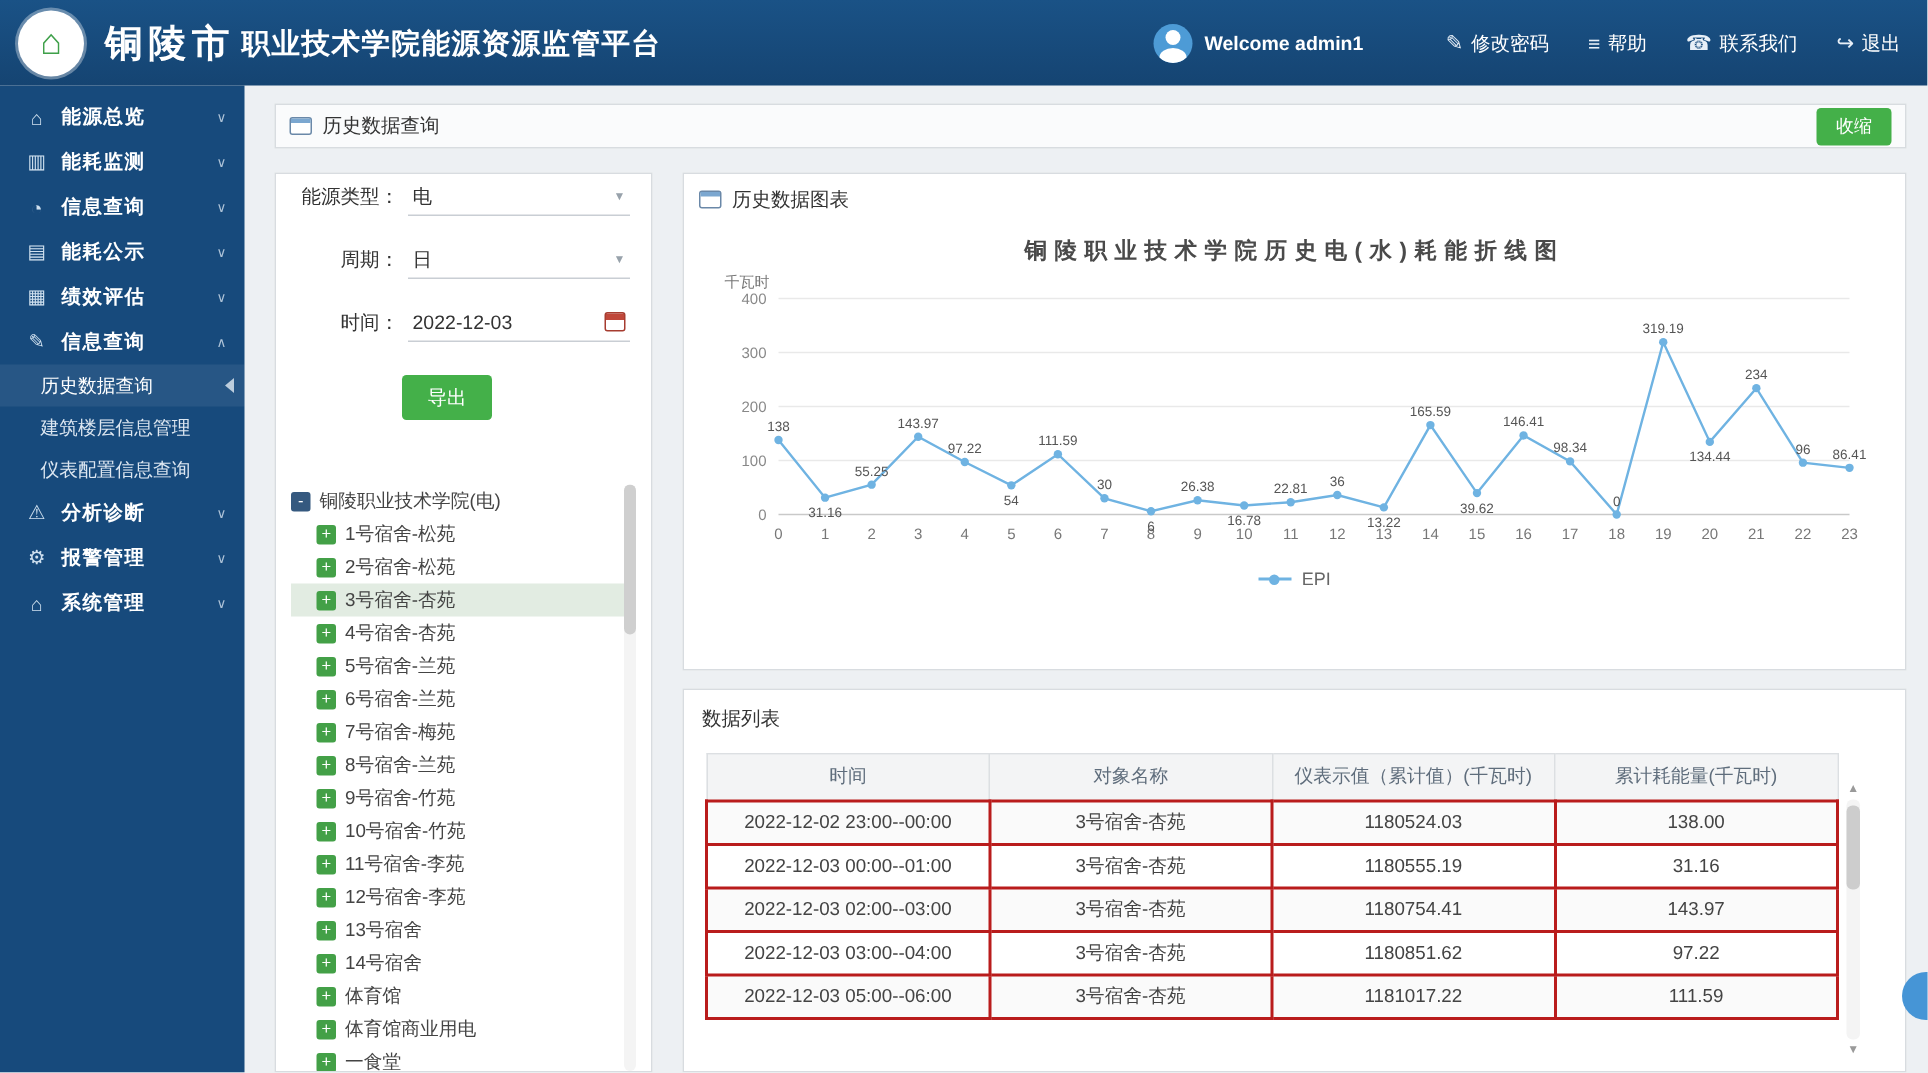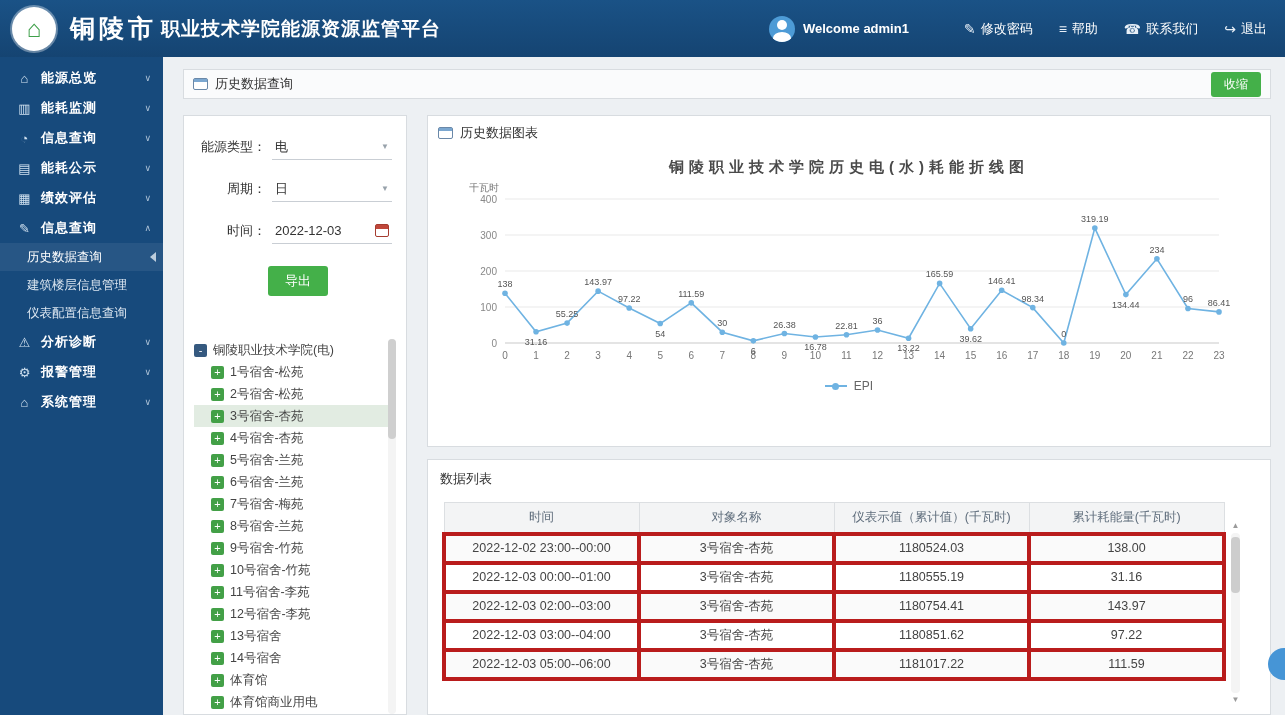--- a/index.html
+++ b/index.html
@@ -34,21 +34,21 @@
   
   .content{position:absolute;left:163px;top:57px;right:0;bottom:0;padding:12px 14px 0 20px;overflow:hidden;}
   .main-head{height:30px;background:#fafbfc;border:1px solid #d8dce0;display:flex;align-items:center;padding:0 9px;}
   .win-icon{width:15px;height:12px;border:1px solid #6a88a8;border-radius:2px;position:relative;background:#fff;flex:none;}
   .win-icon::before{content:"";position:absolute;left:0;top:0;right:0;height:3px;background:#7ba7d0;}
   .main-head .t{font-size:13px;color:#333;margin-left:7px;}
   .btn-green{margin-left:auto;background:#44b049;color:#fff;border:none;font-size:12px;padding:4px 13px;border-radius:3px;cursor:pointer;font-family:inherit;}
   .cols{display:flex;gap:20px;margin-top:16px;height:calc(100% - 46px);}
 
   
-  .left-card{width:224px;flex:none;background:#fff;border:1px solid #d8dce0;padding:18px 10px 0 10px;display:flex;flex-direction:column;}
+  .left-card{width:252px;flex:none;background:#fff;border:1px solid #d8dce0;padding:2px 10px 0 10px;display:flex;flex-direction:column;}
   .form-row{display:flex;align-items:center;margin:0 4px 16px 4px;height:26px;}
   .fl{width:68px;font-size:13px;color:#333;text-align:right;margin-right:6px;flex:none;}
   .field{flex:1;border-bottom:1px solid #c9ced4;display:flex;align-items:center;height:26px;font-size:13px;color:#333;padding:0 3px;cursor:pointer;}
   .field .val{flex:1;}
   .field .arr{font-size:8px;color:#98a2ab;}
   .cal-icon{width:14px;height:13px;border:1px solid #a63c30;border-radius:2px;background:linear-gradient(#c0473a 0,#c0473a 4px,#fff 4px);cursor:pointer;flex:none;}
   .export-wrap{margin:6px 0 17px 74px;height:30px;}
   .btn-export{background:#44b049;color:#fff;border:none;font-size:13px;padding:6px 17px;border-radius:3px;cursor:pointer;font-family:inherit;}
   .tree{margin-top:26px;flex:1;position:relative;overflow:hidden;font-size:12.5px;color:#444;}
   .tree-root{display:flex;align-items:center;height:22px;cursor:pointer;}
@@ -71,21 +71,21 @@
   .chart-body svg{display:block;margin:6px auto 0;}
   .legend{display:flex;justify-content:center;align-items:center;gap:7px;color:#666;font-size:12px;margin-top:6px;cursor:pointer;}
   .legend-mark{width:22px;height:2px;background:#6fb3e2;position:relative;flex:none;}
   .legend-mark::after{content:"";position:absolute;left:7px;top:-2.5px;width:7px;height:7px;border-radius:50%;background:#6fb3e2;}
 
   
   .table-card{margin-top:12px;background:#fff;border:1px solid #d8dce0;flex:1;display:flex;flex-direction:column;overflow:hidden;position:relative;}
   .table-head-bar{padding:10px 12px 4px 12px;font-size:13px;color:#333;}
   .data-table{width:calc(100% - 58px);margin:10px 44px 0 14px;border-collapse:collapse;font-size:12.5px;table-layout:fixed;}
   .data-table th{background:#f3f4f5;color:#5f6d7c;font-weight:normal;border:1px solid #dcdfe2;height:31px;}
-  .data-table td{border:4px solid #b91c1c;height:29px;text-align:center;color:#444;}
+  .data-table td{border:2px solid #b91c1c;height:29px;text-align:center;color:#444;}
   .data-table tbody tr:nth-child(odd) td{background:#fafafa;}
   .vscroll{position:absolute;right:28px;top:60px;bottom:8px;width:13px;display:flex;flex-direction:column;align-items:center;}
   .vs-arrow{font-size:8px;color:#9a9a9a;line-height:12px;cursor:pointer;}
   .vs-track{flex:1;width:9px;background:#f4f4f4;border-radius:4px;position:relative;margin:1px 0;}
   .vs-thumb{position:absolute;top:4px;left:0;width:9px;height:56px;background:#cdcdcd;border-radius:4px;cursor:grab;}
 
   .fab{position:absolute;right:-15px;top:648px;width:32px;height:32px;border-radius:50%;background:#4695d6;z-index:9;cursor:pointer;}
 </style>
 </head>
 <body>

